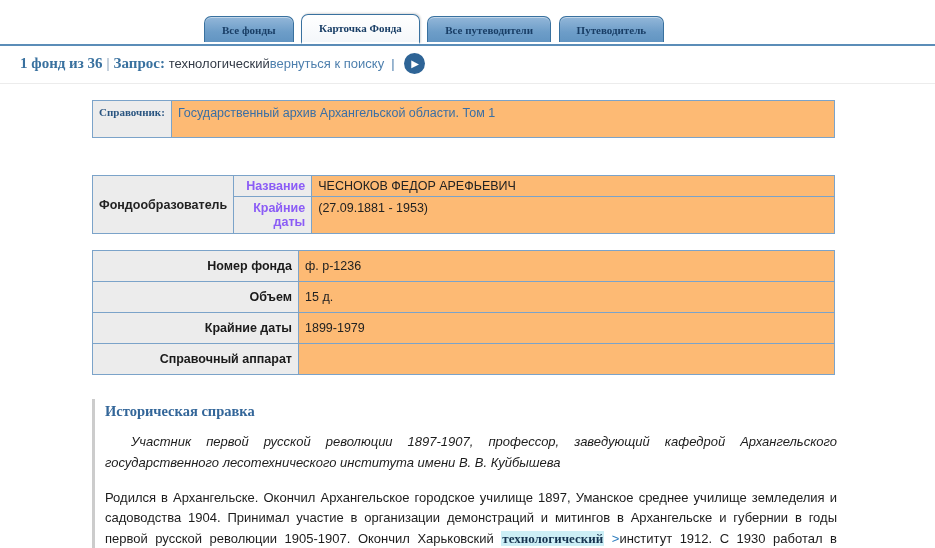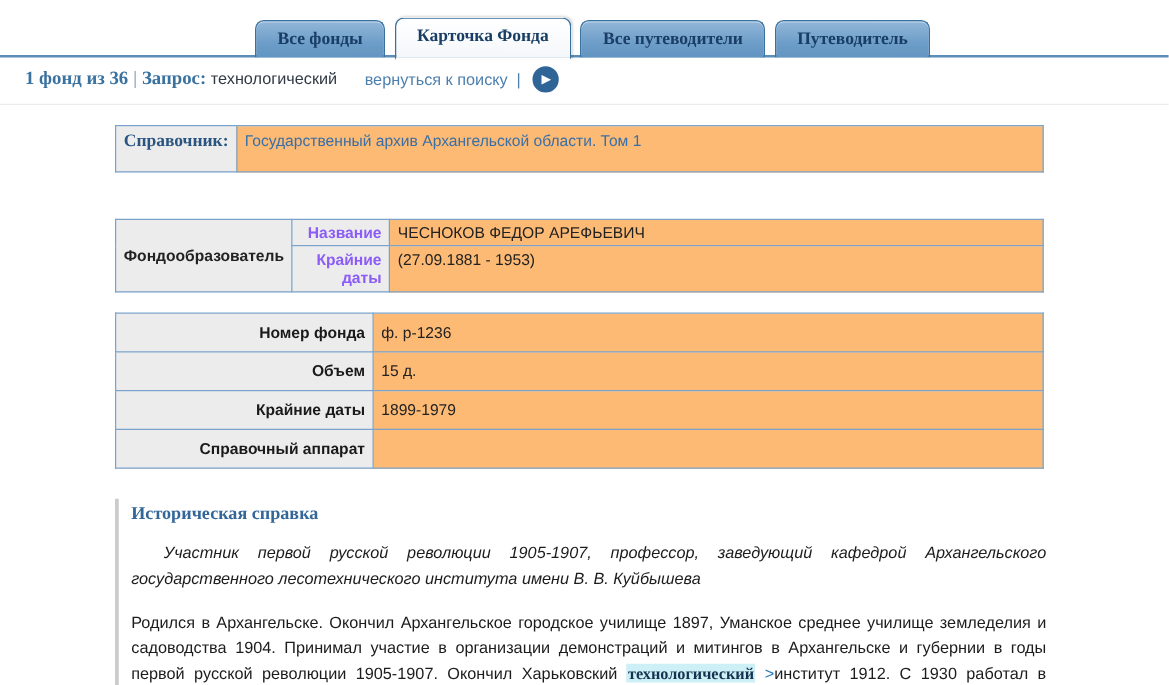--- a/index.html
+++ b/index.html
@@ -18,60 +18,60 @@
     white-space:nowrap;
   }
   .tab {
     display:inline-block; vertical-align:bottom;
     margin-right:3px;
     padding:7px 17px 6px 17px;
     border:1px solid #39719f; border-bottom:none;
     border-radius:7px 7px 0 0;
     background:linear-gradient(#93b7d9, #6d9dc8 60%, #6295c2);
     box-shadow:inset 0 1px 0 rgba(255,255,255,.45);
-    font-family:"Liberation Serif", serif; font-weight:bold; font-size:14px;
+    font-family:"Liberation Serif", serif; font-weight:bold; font-size:11px;
     color:#193e66; cursor:pointer;
   }
   .tab.active {
     background:linear-gradient(#ffffff, #f4f7fa);
     margin-bottom:-2px; padding-bottom:8px;
     border-bottom:2px solid #fff;
     box-shadow:1px -1px 2px rgba(0,0,0,.15);
   }
 
   
   .querybar {
     display:flex; justify-content:flex-start; align-items:center;
     padding:7px 14px 9px 20px;
     border-bottom:1px solid #ececec;
   }
   .q-left { font-family:"Liberation Serif", serif; font-weight:bold; font-size:15px; color:#39719f; }
   .q-sep { color:#6f8cab; font-weight:normal; padding:0 4px; }
   .q-value { font-family:"Liberation Sans", sans-serif; font-weight:normal; font-size:13px; color:#323a46; }
-  .q-right { display:flex; align-items:center; font-size:13px;margin-left:22px; }
+  .q-right { display:flex; align-items:center; font-size:13px; }
   .q-back { color:#4d7fad; text-decoration:none; cursor:pointer; }
   .q-right .q-sep2 { color:#4d7fad; padding:0 9px 0 7px; }
   .next-btn {
     width:21px; height:21px; border-radius:50%;
     background:#2e6496; color:#fff;
     display:inline-flex; align-items:center; justify-content:center;
     font-size:10px; line-height:1; cursor:pointer; padding-left:2px;
   }
 
   
   .content { padding-left:92px; padding-right:100px; }
   table { border-collapse:collapse; width:743px; font-size:12.5px; }
   td { border:1px solid #7ba3c9; padding:3px 6px; vertical-align:middle; }
   td.lbl { background:#ececec; }
   td.val { background:#fdba74; color:#222; }
 
   .reftable { margin-top:16px; }
   .reftable td.lbl {
     width:75px; text-align:right;
-    font-family:"Liberation Serif", serif; font-weight:bold; font-size:14px; color:#2a5580;
+    font-family:"Liberation Serif", serif; font-weight:bold; font-size:11px; color:#2a5580;
   }
   .reftable tr.r1 td { height:37px; vertical-align:top; padding-top:5px; }
   .reftable tr.r2 td { height:28px; }
   .reftable tr.r2 td.lbl { vertical-align:middle; }
   a.cell-link { color:#3a6fa5; text-decoration:none; cursor:pointer; }
   .bullet { color:#111; font-size:10px; margin:0 7px 0 14px; vertical-align:1px; }
 
   .creatortable { margin-top:37px; }
   .creatortable td.lbl { font-weight:bold; color:#8b5cf6; }
   .creatortable td.grp { width:128px; text-align:left; font-weight:bold; background:#ececec; }
@@ -176,15 +176,15 @@
       <td class="lbl">Справочный аппарат</td>
       <td class="val"></td>
     </tr>
   </tbody>
     </table>
 
 </div>
 
 <div class="history">
   <h3>Историческая справка</h3>
-  <p class="lead">Участник первой русской революции 1905-1907, профессор, заведующий кафедрой Архангельского государственного лесотехнического института имени В. В. Куйбышева</p>
+  <p class="lead">Участник первой русской революции 1897-1907, профессор, заведующий кафедрой Архангельского государственного лесотехнического института имени В. В. Куйбышева</p>
   <p class="bodytext"><span>Родился в Архангельске. Окончил Архангельское городское училище 1897, Уманское среднее училище земледелия и садоводства 1904. Принимал участие в организации демонстраций и митингов в Архангельске и губернии в годы первой русской революции 1905-1907. Окончил Харьковский </span><span class="hl">технологический</span><a class="occ-nav"> &gt;</a><span>институт 1912. С 1930 работал в Архангельском лесотехническом институте имени В. В. Куйбышева. Декан химико-</span><a class="occ-nav">&lt; </a><span class="hl">технологического</span><span> факультета 1936-1937, заведующий кафедрой технологии химической переработки древесины 1937-1945, доцент 1949, с 1950 заведующий кафедрой лесохимических производств, профессор. Автор 14 крупных работ в области химической</span></p>
 </div>
 
 </body></html>

